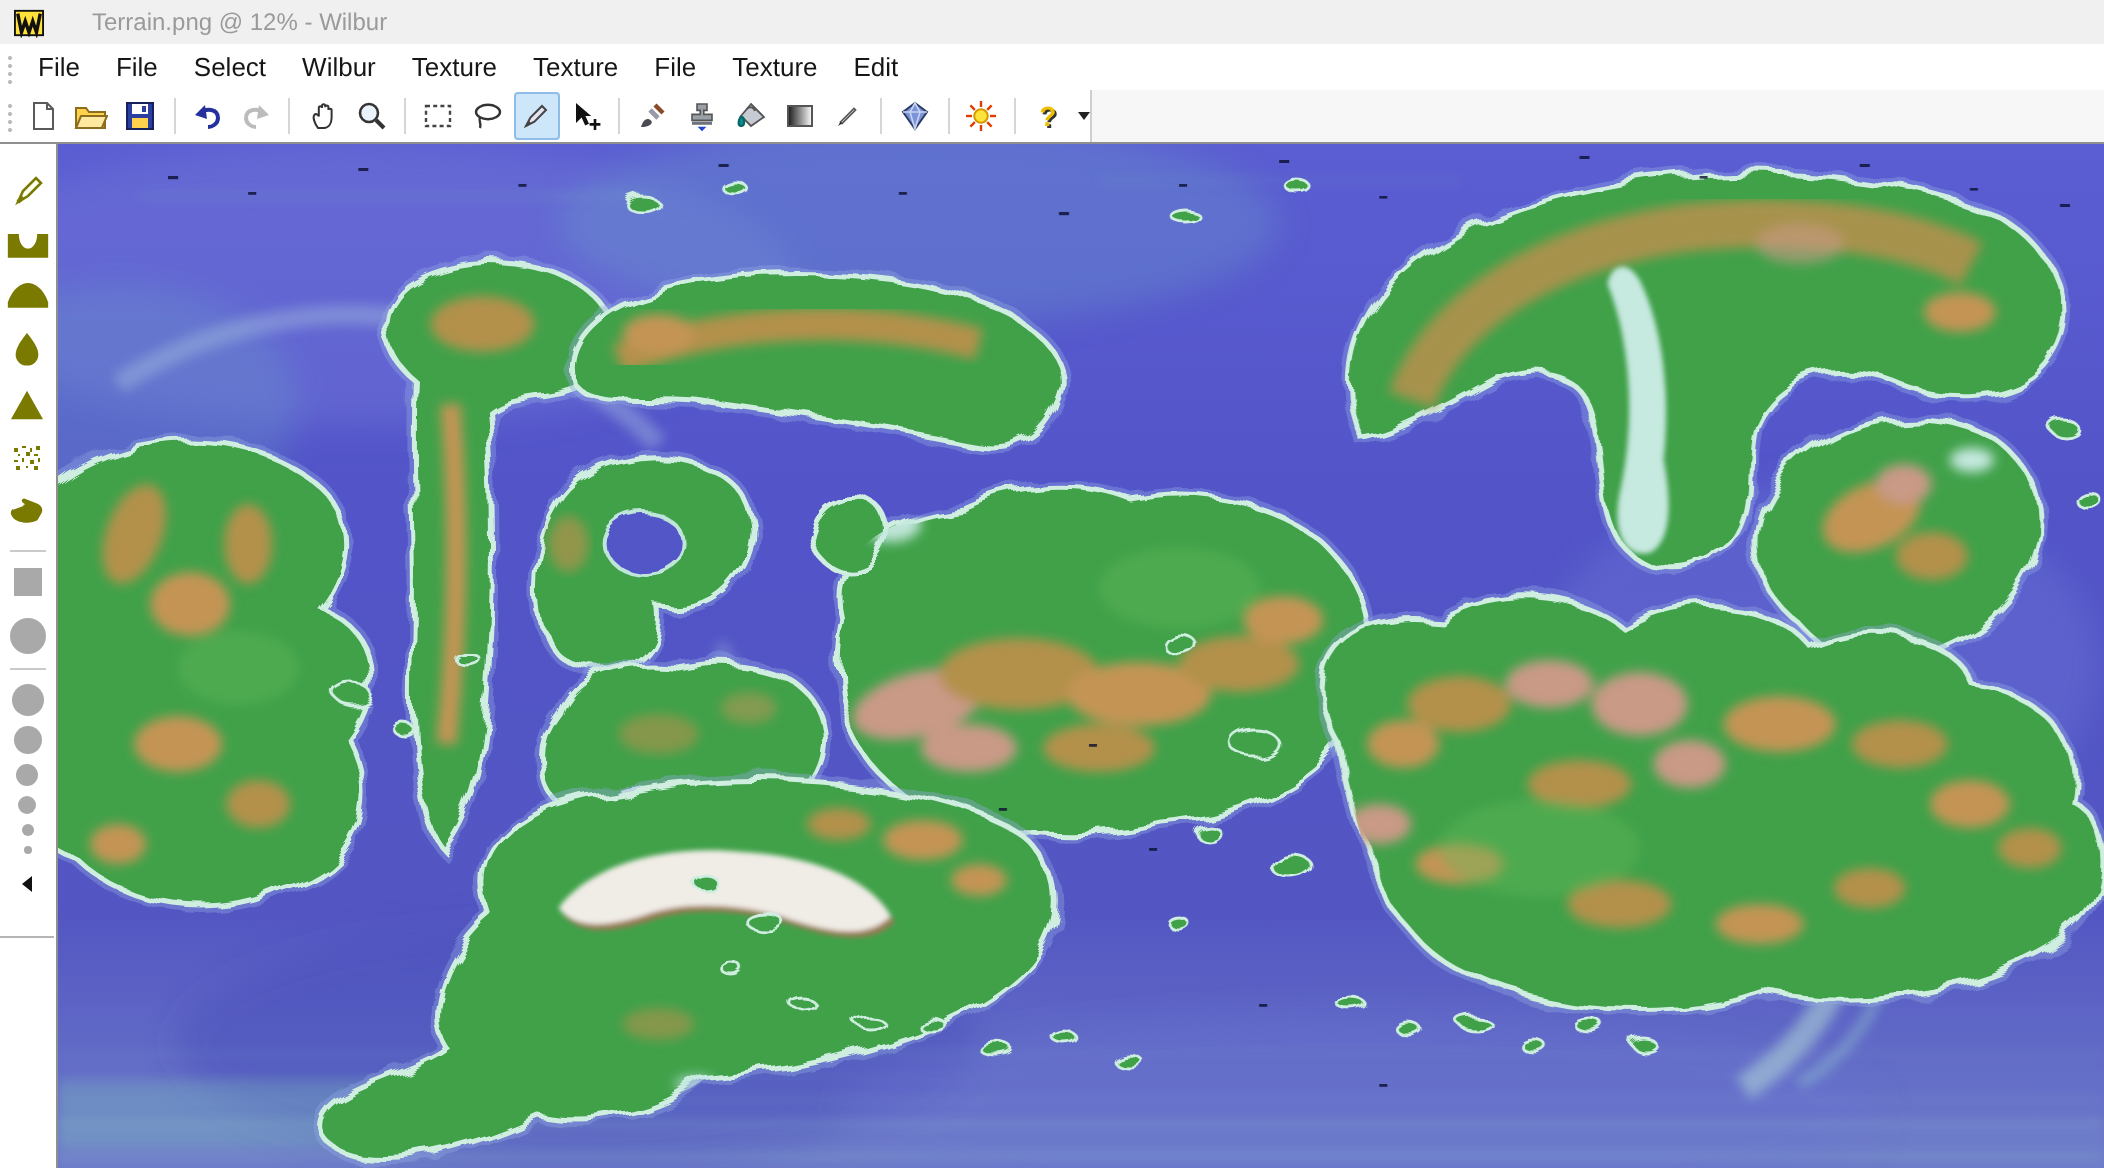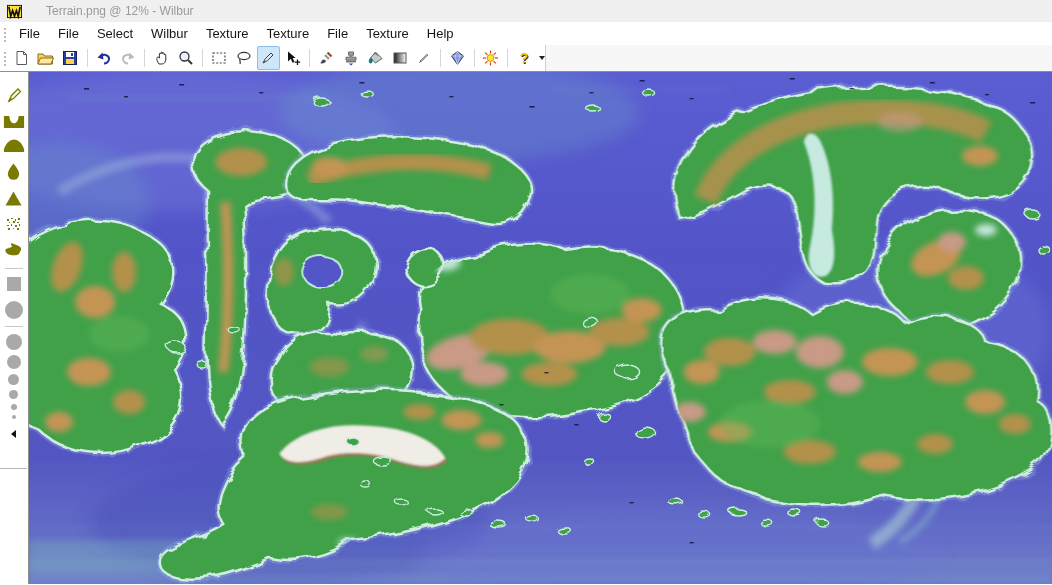--- a/index.html
+++ b/index.html
@@ -57,21 +57,21 @@
   <div class="menubar">
     <div class="grip"></div>
     <div class="menu-item">File</div>
     <div class="menu-item">File</div>
     <div class="menu-item">Select</div>
     <div class="menu-item">Wilbur</div>
     <div class="menu-item">Texture</div>
     <div class="menu-item">Texture</div>
     <div class="menu-item">File</div>
     <div class="menu-item">Texture</div>
-    <div class="menu-item">Help</div>
+    <div class="menu-item">Edit</div>
   </div>
 
   <div class="toolbar-row">
     <div class="toolbar">
       <div class="grip"></div>
 
       <div class="tbtn">
         <svg width="16" height="16" viewBox="0 0 16 16">
           <path d="M3,1.5 h6.5 l3,3 V14.5 H3 Z" fill="#fff" stroke="#5a5a5a"></path>
           <path d="M9.5,1.5 v3 h3" fill="none" stroke="#5a5a5a"></path>

